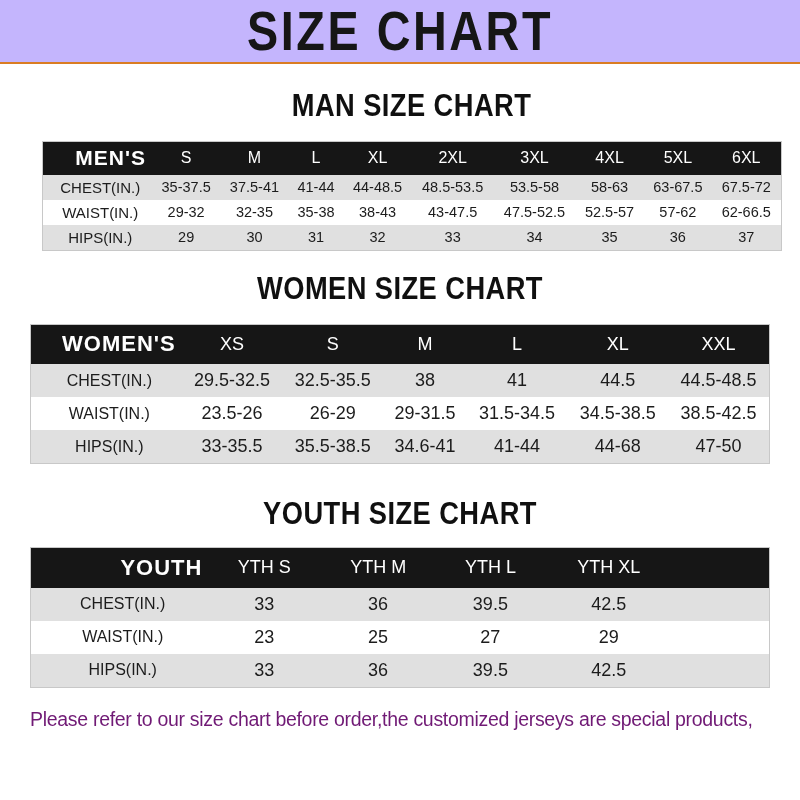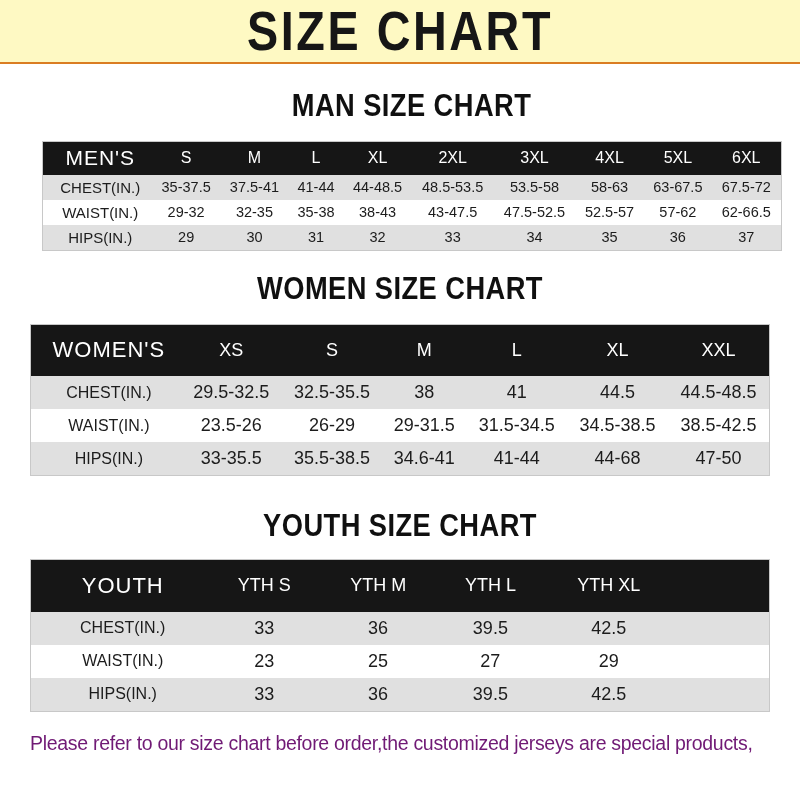--- a/index.html
+++ b/index.html
@@ -7,21 +7,21 @@
     width:800px; height:800px;
     background:#ffffff;
     font-family:"Liberation Sans", sans-serif;
     overflow:hidden;
   }
   .page { width:800px; height:800px; }
 
   
   .banner {
     height:62px;
-    background:#fef9c3;
+    background:#c4b5fd;
     display:flex; align-items:center; justify-content:center;
     border-bottom:2px solid #DA7D22;
   }
   .banner h1 {
     margin:0;
     font-size:55px; font-weight:bold; color:#161616;
     letter-spacing:3px; line-height:1;
     transform:scaleX(0.85);
     white-space:nowrap;
   }
@@ -43,35 +43,35 @@
 
   
   .size-table {
     width:740px; margin:0 auto;
     border-collapse:collapse;
     border:1px solid #c8c8c8;
   }
   .size-table thead tr { background:#161616; color:#ffffff; }
   .size-table th { font-weight:normal; text-align:center; padding:0 6px; white-space:nowrap; }
   .size-table th.corner {
-    text-align:center; padding-left:12px;
-    font-weight:normal; letter-spacing:1px; white-space:nowrap;
+    text-align:right; padding-left:12px;
+    font-weight:bold; letter-spacing:1px; white-space:nowrap;
   }
   .size-table tbody tr:nth-child(odd)  { background:#E0E0E0; }
   .size-table tbody tr:nth-child(even) { background:#ffffff; }
   .size-table td { text-align:center; color:#1c1c1c; padding:0 6px; white-space:nowrap; }
   .size-table td.row-label { padding-left:12px; }
 
   .men thead tr { height:33px; }
   .men th { font-size:16px; }
   .men th.corner { font-size:21px; }
   .men td { height:25px; font-size:14.5px; }
   .men td.row-label { font-size:15px; }
 
-  .women thead tr, .youth thead tr { height:52px; }
+  .women thead tr, .youth thead tr { height:40px; }
   .women th, .youth th { font-size:18px; }
   .women th.corner, .youth th.corner { font-size:22px; }
   .women td, .youth td { height:33px; font-size:18px; }
   .women td.row-label, .youth td.row-label { font-size:16px; }
 
   .youth th.filler, .youth td.filler { width:96px; padding:0; }
 
   
   .note { margin:16px 0 0 30px; color:#701a75; }
   .note p {

